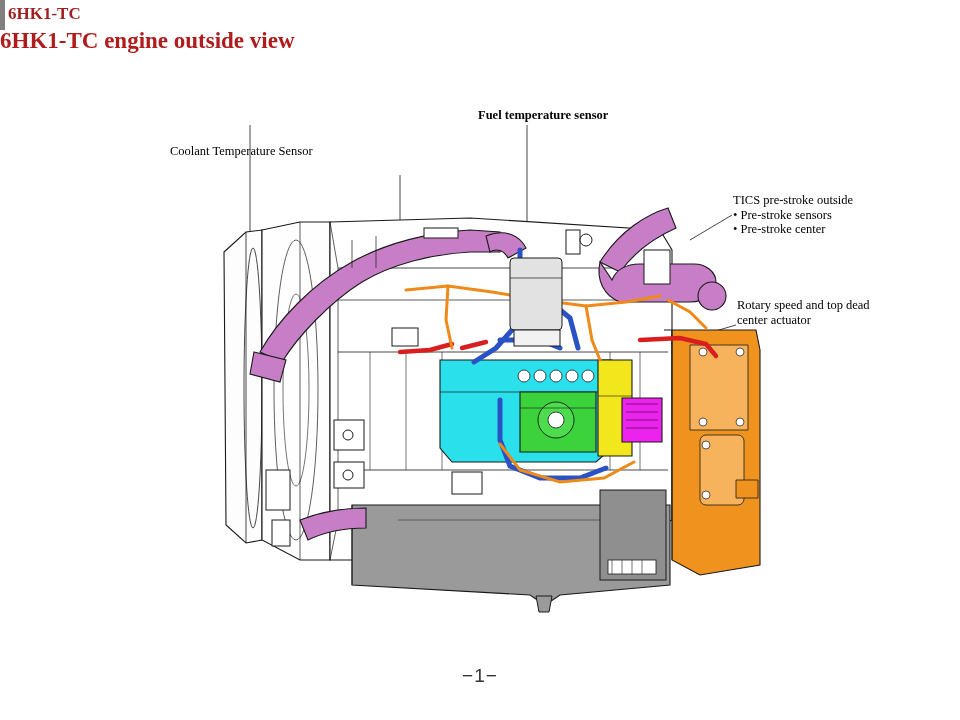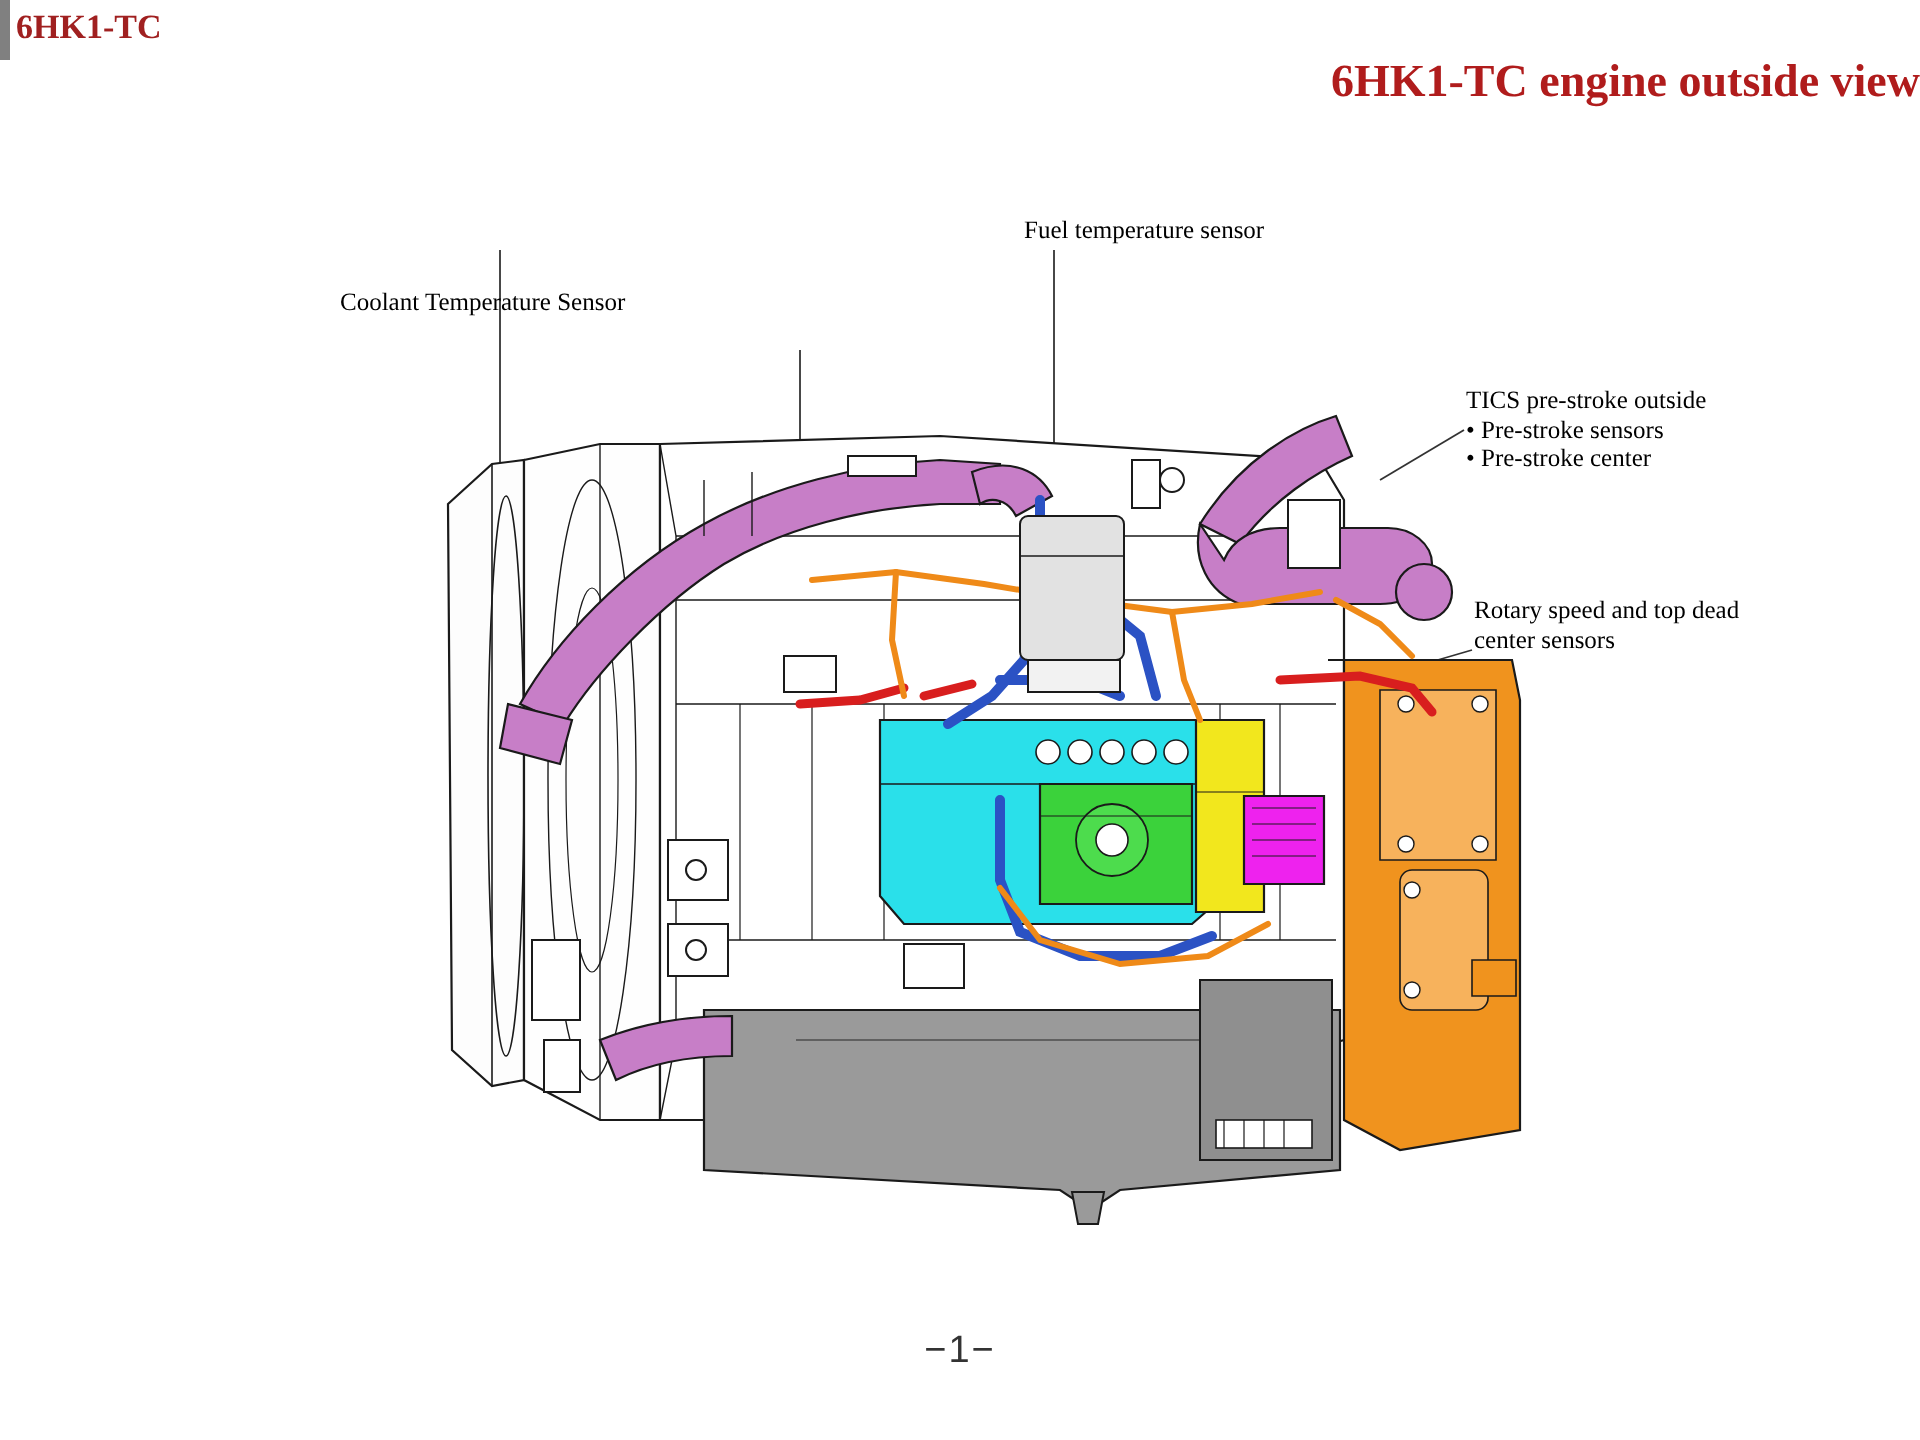--- a/index.html
+++ b/index.html
@@ -37,21 +37,21 @@
     top: 0px;
     width: 5px;
     height: 30px;
     background: #808080;
   }
   .page-title {
     position: absolute;
     left: 0;
     top: 28px;
     width: 960px;
-    text-align: right;
+    text-align: left;
     font-family: "Liberation Serif", serif;
     font-weight: bold;
     font-size: 23px;
     color: #b01c1c;
   }
   .page-number {
     position: absolute;
     left: 0;
     top: 665px;
     width: 960px;
@@ -248,30 +248,30 @@
         <rect x="392" y="328" width="26" height="18" fill="#ffffff"></rect>
       </g>
     </svg>
   </div>
 
   <div class="callout" style="left:170px; top:108px;margin-top:36px;">
     <span class="sub">Coolant Temperature Sensor</span>
   </div>
 
 
-  <div class="callout" style="left:512px; top:108px;">
+  <div class="callout" style="left:478px; top:108px;font-weight:bold;">
     <span class="sub">Fuel temperature sensor</span>
   </div>
 
   <div class="callout" style="left:733px; top:193px;">
     <span class="sub">TICS pre-stroke outside</span>
     <span class="sub">• Pre-stroke sensors</span>
     <span class="sub">• Pre-stroke center</span>
   </div>
 
   <div class="callout" style="left:737px; top:298px;">
     <span class="sub">Rotary speed and top dead</span>
-    <span class="sub">center sensors</span>
+    <span class="sub">center actuator</span>
   </div>
 
   <div class="page-number">−1−</div>
 
 </div>
 
 </body></html>

